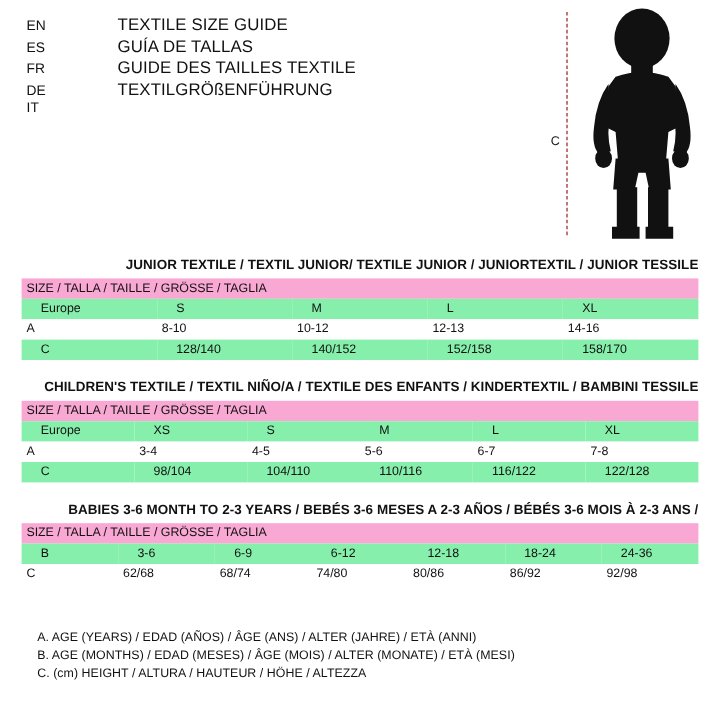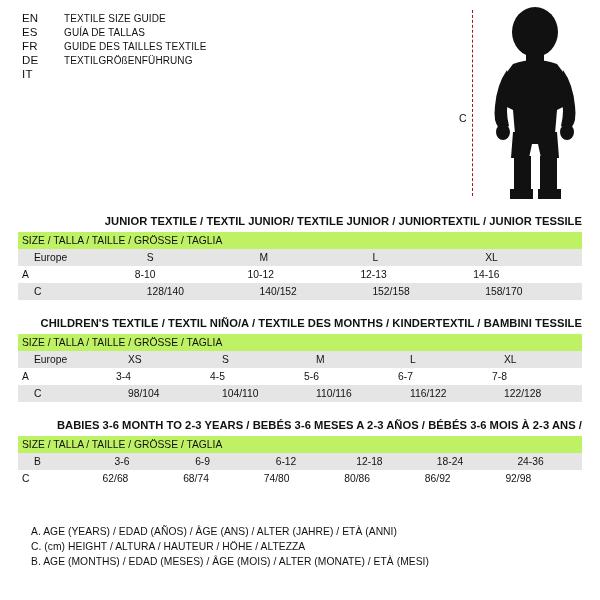--- a/index.html
+++ b/index.html
@@ -34,23 +34,24 @@
     align-items: baseline;
     margin-bottom: 2px;
   }
   .lang-code {
     width: 42px;
     font-size: 11.5px;
     letter-spacing: 0.2px;
     color: #111;
   }
   .lang-title {
-    font-size: 10px;
+    font-size: 14px;
     letter-spacing: 0.1px;
     color: #111;
+    margin-left: 34px;
   }
 
   
   .figure-area {
     position: absolute;
     top: 6px;
     left: 455px;
     width: 140px;
     height: 200px;
   }
@@ -96,27 +97,27 @@
     width: 564px;
     table-layout: fixed;
   }
   table.size-table td {
     font-size: 10.3px;
     color: #111;
     padding: 3px 0 3px 4px;
     vertical-align: middle;
   }
   tr.head-row td {
-    background: #bef264;
+    background: #f9a8d4;
     color: #111;
     font-size: 10.3px;
     padding: 3px 0 3px 4px;
   }
   tr.shade td {
-    background: #e5e5e5;
+    background: #86efac;
     padding-left: 16px;
   }
   tr.plain td {
     background: #ffffff;
   }
   .col-label { width: 88px; }
 
   
   .footnotes {
     position: absolute;
@@ -218,21 +219,21 @@
           <td>128/140</td>
           <td>140/152</td>
           <td>152/158</td>
           <td>158/170</td>
         </tr>
       </tbody>
     </table>
   </div>
 
   <div class="section" style="top:317px;">
-    <div class="section-title">CHILDREN'S TEXTILE / TEXTIL NIÑO/A / TEXTILE DES MONTHS / KINDERTEXTIL / BAMBINI TESSILE</div>
+    <div class="section-title">CHILDREN'S TEXTILE / TEXTIL NIÑO/A / TEXTILE DES ENFANTS / KINDERTEXTIL / BAMBINI TESSILE</div>
     <table class="size-table">
       <tbody>
         <tr class="head-row">
           <td colspan="6">SIZE / TALLA / TAILLE / GRÖSSE / TAGLIA</td>
         </tr>
         <tr class="shade">
           <td class="col-label">Europe</td>
           <td>XS</td>
           <td>S</td>
           <td>M</td>
@@ -283,17 +284,17 @@
           <td>80/86</td>
           <td>86/92</td>
           <td>92/98</td>
         </tr>
       </tbody>
     </table>
   </div>
 
   <div class="footnotes">
     <div class="footnote">A. AGE (YEARS) / EDAD (AÑOS) / ÂGE (ANS) / ALTER (JAHRE) / ETÀ (ANNI)</div>
+    <div class="footnote">B. AGE (MONTHS) / EDAD (MESES) / ÂGE (MOIS) / ALTER (MONATE) / ETÀ (MESI)</div>
     <div class="footnote">C. (cm) HEIGHT / ALTURA / HAUTEUR / HÖHE / ALTEZZA</div>
-    <div class="footnote">B. AGE (MONTHS) / EDAD (MESES) / ÂGE (MOIS) / ALTER (MONATE) / ETÀ (MESI)</div>
   </div>
 
 </div>
 
 </body></html>

